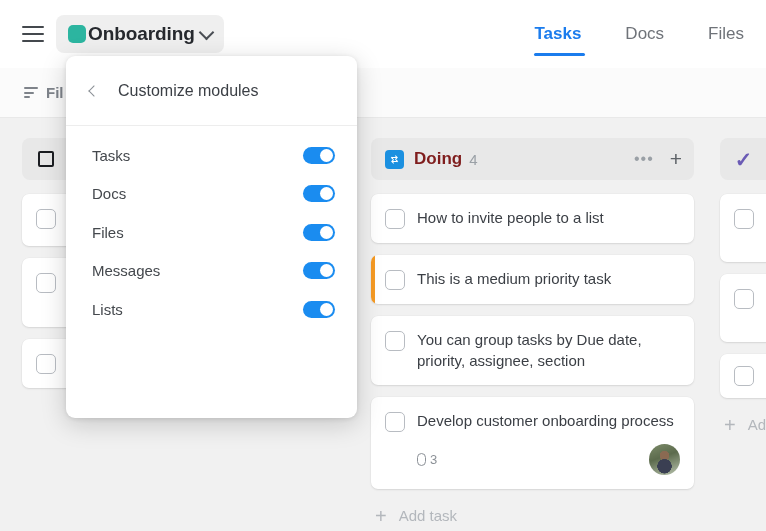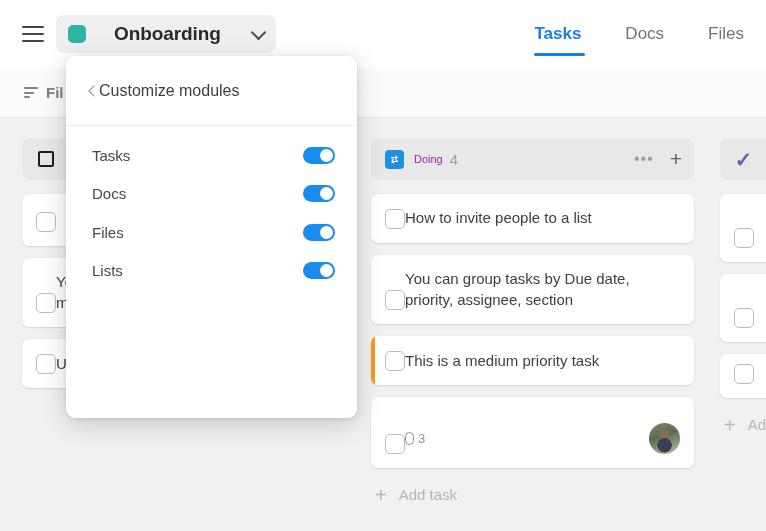--- a/index.html
+++ b/index.html
@@ -17,21 +17,21 @@
     background: #ffffff; display: flex; align-items: center;
   }
   .hamburger {
     width: 22px; height: 16px; margin-left: 22px; margin-right: 12px;
     display: flex; flex-direction: column; justify-content: space-between;
     cursor: pointer;
   }
   .hamburger span { display: block; height: 2px; background: #44484d; border-radius: 1px; }
 
   .project-pill {
-    display: flex; align-items: center; gap: 28px;
+    display: flex; align-items: center; gap: 2px;
     height: 38px; padding: 0 12px 0 12px;
     background: #efefef; border-radius: 8px; cursor: pointer;
   }
   .project-swatch { width: 18px; height: 18px; border-radius: 5px; background: #2cb5a0; flex: none; }
   .project-name { font-size: 19px; font-weight: bold; color: #26292e; letter-spacing: -0.1px; }
   .chev-down {
     width: 11px; height: 11px; border-right: 2px solid #4a4e54; border-bottom: 2px solid #4a4e54;
     transform: rotate(45deg); margin-left: 4px; margin-top: -4px;
   }
 
@@ -73,31 +73,31 @@
   .column { width: 323px; flex: none; }
   .col-header {
     display: flex; align-items: center; height: 42px;
     background: #e8e8e8; border-radius: 8px; padding: 0 12px 0 14px;
     margin-bottom: 14px;
   }
   .col-badge { width: 19px; height: 19px; flex: none; margin-right: 10px; display: flex; align-items: center; justify-content: center; }
   .badge-todo { width: 16px; height: 16px; border: 2.4px solid #1b1d21; border-radius: 2px; }
   .badge-doing { width: 19px; height: 19px; background: #1b90e0; border-radius: 4px; display: flex; align-items: center; justify-content: center; }
   .badge-done { font-size: 21px; color: #6b5bb5; line-height: 1; font-weight: bold; }
-  .col-title { font-size: 11px; font-weight: normal; color: #a21caf; }
+  .col-title { font-size: 17px; font-weight: bold; color: #7f1d1d; }
   .col-count { font-size: 15px; color: #9aa0a6; margin-left: 7px; }
   .col-actions { margin-left: auto; display: flex; align-items: center; gap: 16px; }
   .dots { font-size: 16px; color: #9aa0a6; cursor: pointer; letter-spacing: 1px; line-height: 8px; }
   .plus-ico { font-size: 21px; color: #5e6368; cursor: pointer; line-height: 14px; font-weight: 300; }
 
   .card {
     position: relative; background: #ffffff; border-radius: 7px;
     box-shadow: 0 1px 2px rgba(0,0,0,0.10), 0 0 0 0.5px rgba(0,0,0,0.03);
     padding: 14px 14px 14px 14px; margin-bottom: 12px;
-    display: flex; align-items: flex-end;
+    display: flex; gap: 12px; align-items: flex-start;
     cursor: pointer; overflow: hidden;
   }
   .card.prio-medium:before {
     content: ""; position: absolute; left: 0; top: 0; bottom: 0; width: 4px; background: #f59a23;
   }
   .task-check {
     width: 20px; height: 20px; flex: none; border: 1.6px solid #b8bcc2;
     border-radius: 5px; background: #fff; cursor: pointer; margin-top: 1px;
   }
   .card-body { flex: 1; min-width: 0; }
@@ -125,21 +125,21 @@
 
   
   .panel {
     position: absolute; left: 66px; top: 56px; width: 291px; height: 362px;
     background: #ffffff; border-radius: 9px;
     box-shadow: 0 6px 26px rgba(0,0,0,0.18), 0 1px 5px rgba(0,0,0,0.10);
     z-index: 40; overflow: hidden;
   }
   .panel-head {
     height: 70px; display: flex; align-items: center; padding: 0 22px;
-    border-bottom: 1px solid #ededed; gap: 1px;
+    border-bottom: 1px solid #ededed; gap: 20px;
   }
   .back-chev {
     width: 8px; height: 8px; border-left: 1.8px solid #8a8f95; border-bottom: 1.8px solid #8a8f95;
     transform: rotate(45deg); cursor: pointer; flex: none; margin-left: 2px;
   }
   .panel-title { font-size: 16px; color: #3b3f45; }
   .panel-list { padding: 10px 0 0 0; }
   .module-row {
     display: flex; align-items: center; height: 38.5px;
     padding: 0 22px 0 26px; cursor: pointer;
@@ -245,37 +245,38 @@
         </div>
       </div>
 
       <div class="card">
         <div class="task-check"></div>
         <div class="card-body">
           <div class="task-title">How to invite people to a list</div>
         </div>
       </div>
 
+      <div class="card prio-medium">
+        <div class="task-check"></div>
+        <div class="card-body">
+          <div class="task-title">This is a medium priority task</div>
+        </div>
+      </div>
+
       <div class="card">
         <div class="task-check"></div>
         <div class="card-body">
           <div class="task-title">You can group tasks by Due date, priority, assignee, section</div>
         </div>
       </div>
 
-      <div class="card prio-medium">
-        <div class="task-check"></div>
-        <div class="card-body">
-          <div class="task-title">This is a medium priority task</div>
-        </div>
-      </div>
-
-      <div class="card">
-        <div class="task-check"></div>
-        <div class="card-body">
+      <div class="card">
+        <div class="task-check"></div>
+        <div class="card-body">
+          <div class="task-title">Develop customer onboarding process</div>
           <div class="card-meta">
             <div class="attach">
               <span class="clip"></span>
               <span>3</span>
             </div>
             <div class="avatar"></div>
           </div>
         </div>
       </div>
 
@@ -339,20 +340,26 @@
 
       <div class="module-row">
         <span class="module-label">Files</span>
         <span class="toggle on">
             <span class="knob"></span>
           </span>
       </div>
 
 
 
+      <div class="module-row">
+        <span class="module-label">Messages</span>
+        <span class="toggle on">
+            <span class="knob"></span>
+          </span>
+      </div>
 
       <div class="module-row">
         <span class="module-label">Lists</span>
         <span class="toggle on">
             <span class="knob"></span>
           </span>
       </div>
     </div>
   </div>
 

